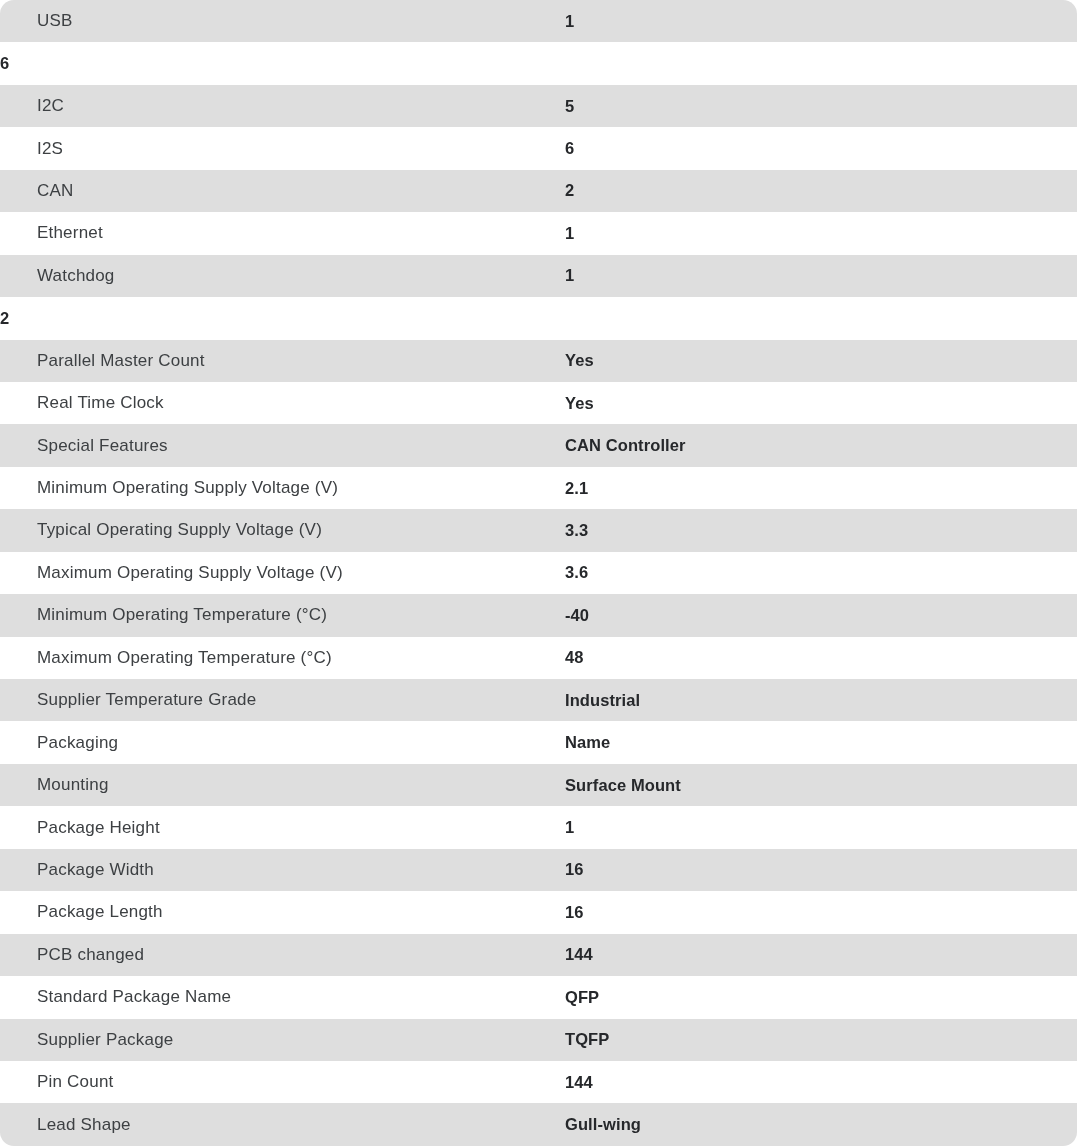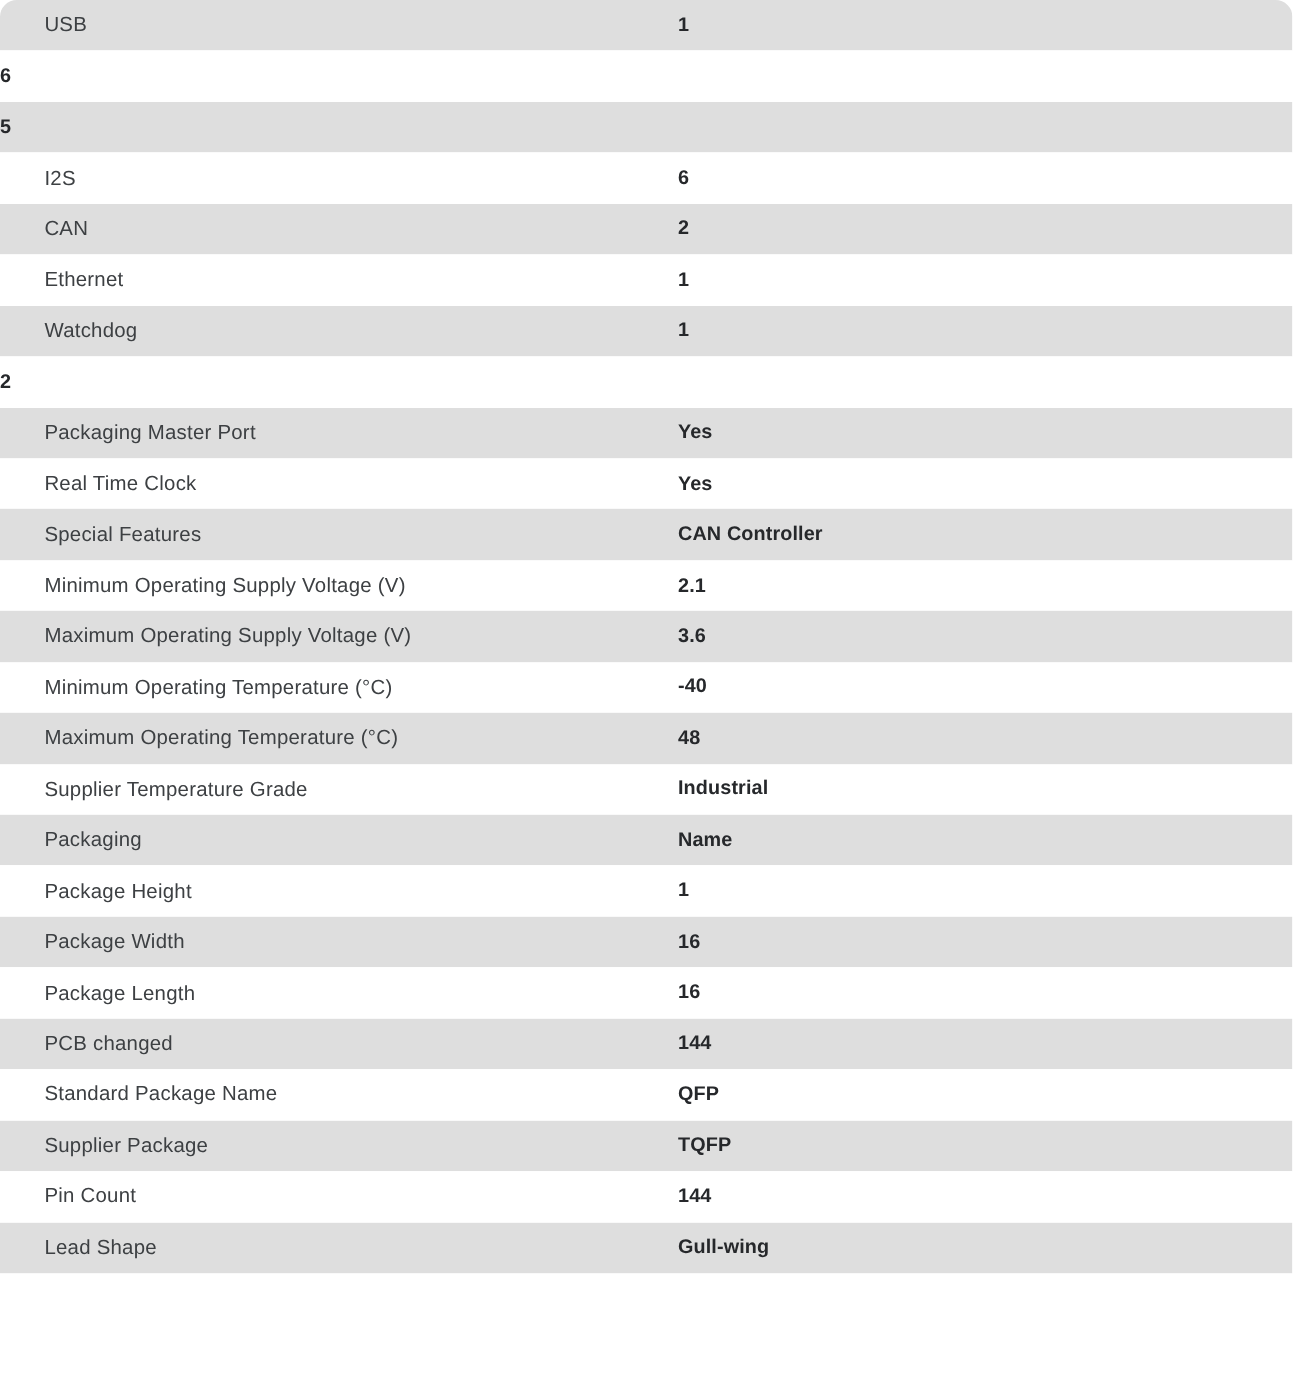--- a/index.html
+++ b/index.html
@@ -57,20 +57,21 @@
   <div class="spec-row">
     <div class="spec-label">USB</div>
     <div class="spec-value">1</div>
   </div>
 
   <div class="spec-row">
     <div class="spec-value">6</div>
   </div>
 
   <div class="spec-row">
+    <div class="spec-label">I2C</div>
     <div class="spec-value">5</div>
   </div>
 
   <div class="spec-row">
     <div class="spec-label">I2S</div>
     <div class="spec-value">6</div>
   </div>
 
   <div class="spec-row">
     <div class="spec-label">CAN</div>
@@ -85,39 +86,43 @@
   <div class="spec-row">
     <div class="spec-label">Watchdog</div>
     <div class="spec-value">1</div>
   </div>
 
   <div class="spec-row">
     <div class="spec-value">2</div>
   </div>
 
   <div class="spec-row">
-    <div class="spec-label">Packaging Master Port</div>
+    <div class="spec-label">Parallel Master Count</div>
     <div class="spec-value">Yes</div>
   </div>
 
   <div class="spec-row">
     <div class="spec-label">Real Time Clock</div>
     <div class="spec-value">Yes</div>
   </div>
 
   <div class="spec-row">
     <div class="spec-label">Special Features</div>
     <div class="spec-value">CAN Controller</div>
   </div>
 
   <div class="spec-row">
     <div class="spec-label">Minimum Operating Supply Voltage (V)</div>
     <div class="spec-value">2.1</div>
   </div>
 
+  <div class="spec-row">
+    <div class="spec-label">Typical Operating Supply Voltage (V)</div>
+    <div class="spec-value">3.3</div>
+  </div>
 
   <div class="spec-row">
     <div class="spec-label">Maximum Operating Supply Voltage (V)</div>
     <div class="spec-value">3.6</div>
   </div>
 
   <div class="spec-row">
     <div class="spec-label">Minimum Operating Temperature (°C)</div>
     <div class="spec-value">-40</div>
   </div>
@@ -130,20 +135,24 @@
   <div class="spec-row">
     <div class="spec-label">Supplier Temperature Grade</div>
     <div class="spec-value">Industrial</div>
   </div>
 
   <div class="spec-row">
     <div class="spec-label">Packaging</div>
     <div class="spec-value">Name</div>
   </div>
 
+  <div class="spec-row">
+    <div class="spec-label">Mounting</div>
+    <div class="spec-value">Surface Mount</div>
+  </div>
 
   <div class="spec-row">
     <div class="spec-label">Package Height</div>
     <div class="spec-value">1</div>
   </div>
 
   <div class="spec-row">
     <div class="spec-label">Package Width</div>
     <div class="spec-value">16</div>
   </div>

